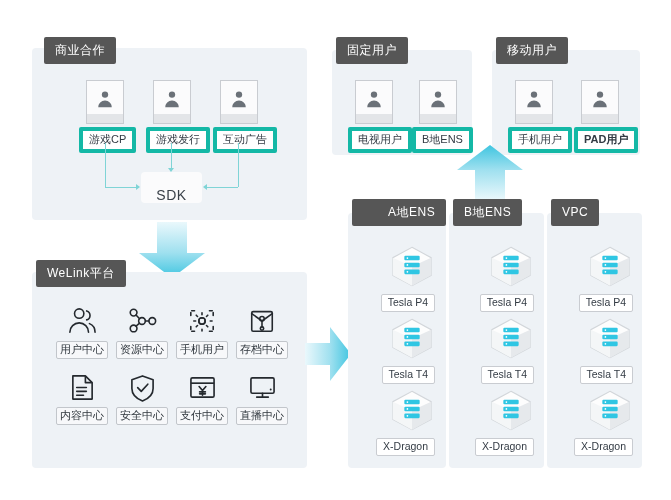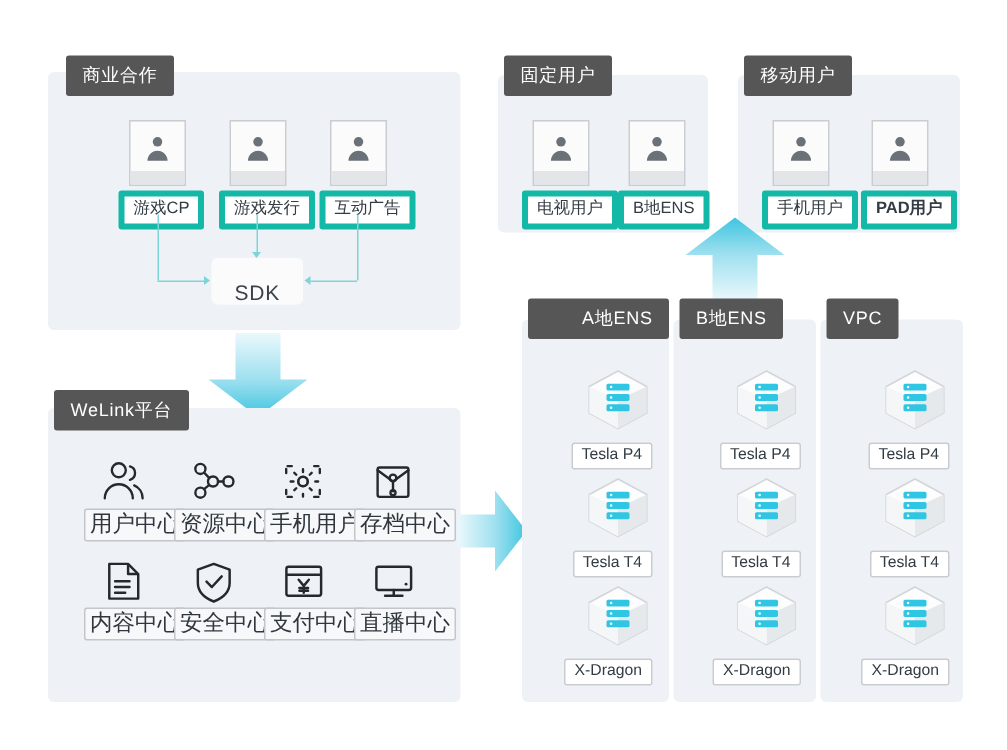--- a/index.html
+++ b/index.html
@@ -79,21 +79,21 @@
     border-left:3px solid transparent;border-right:3px solid transparent;
     border-top:4px solid #7fd4d6;border-bottom:none;width:0;height:0;
   }
   
   .svc{position:absolute;text-align:center;width:52px;}
   .svc .ico{height:36px;display:flex;align-items:center;justify-content:center;}
   .svc .cap2{
     display:inline-block;
     border:1px solid #c2c6cb;
     background:#f7f8fa;
-    font-size:15px;
+    font-size:11px;
     color:#2f363d;
     padding:2px 3px 3px 3px;
     border-radius:2px;
     white-space:nowrap;line-height:1;
   }
   
   .node{position:absolute;text-align:right;width:76px;}
   .node .cap3{
     display:inline-block;
     border:1px solid #c9ccd1;

